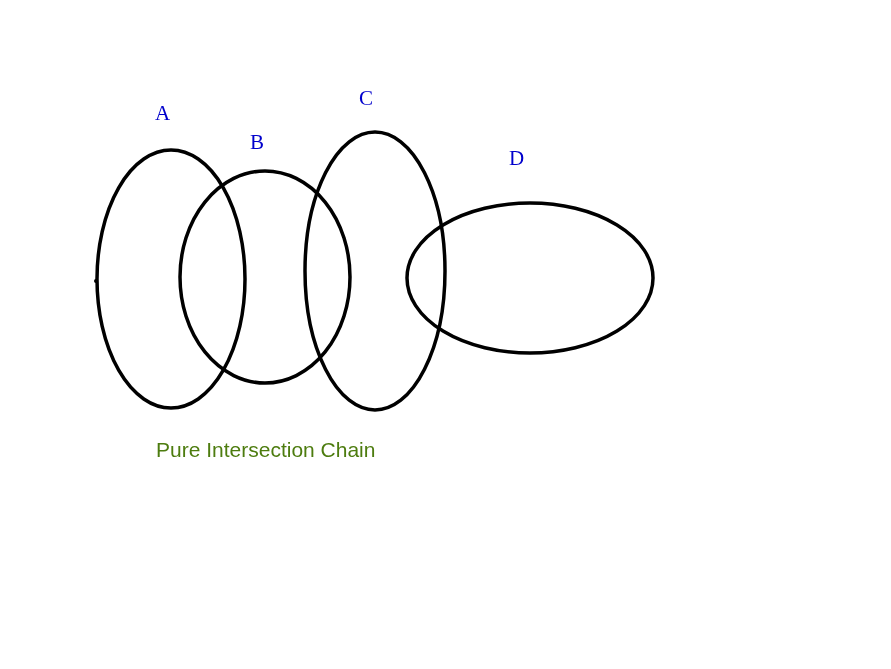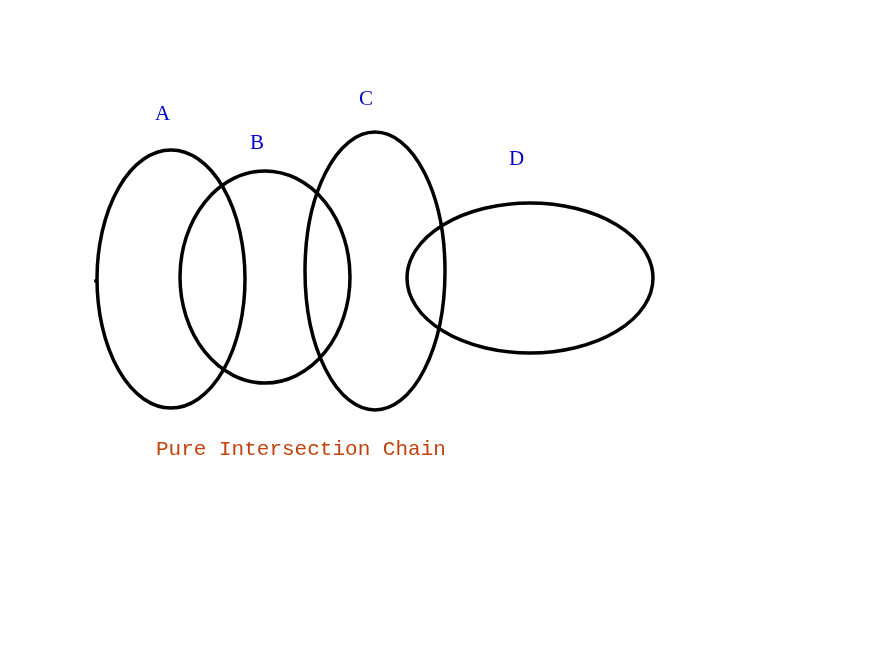--- a/index.html
+++ b/index.html
@@ -29,23 +29,23 @@
     user-select: none;
   }
   #label-a { left: 155px; top: 103px; }
   #label-b { left: 250px; top: 132px; }
   #label-c { left: 359px; top: 88px;  }
   #label-d { left: 509px; top: 148px; }
   .caption {
     position: absolute;
     left: 156px;
     top: 438px;
-    color: #c2410c;
+    color: #4d7c0f;
     font-size: 21px;
-    font-family: Liberation Mono, monospace;
+    font-family: Liberation Sans, sans-serif;
     line-height: 1.1;
     user-select: none;
   }
 </style>
 </head>
 <body>
 
 <div id="canvas">
 
   <svg width="891" height="669" viewBox="0 0 891 669">

